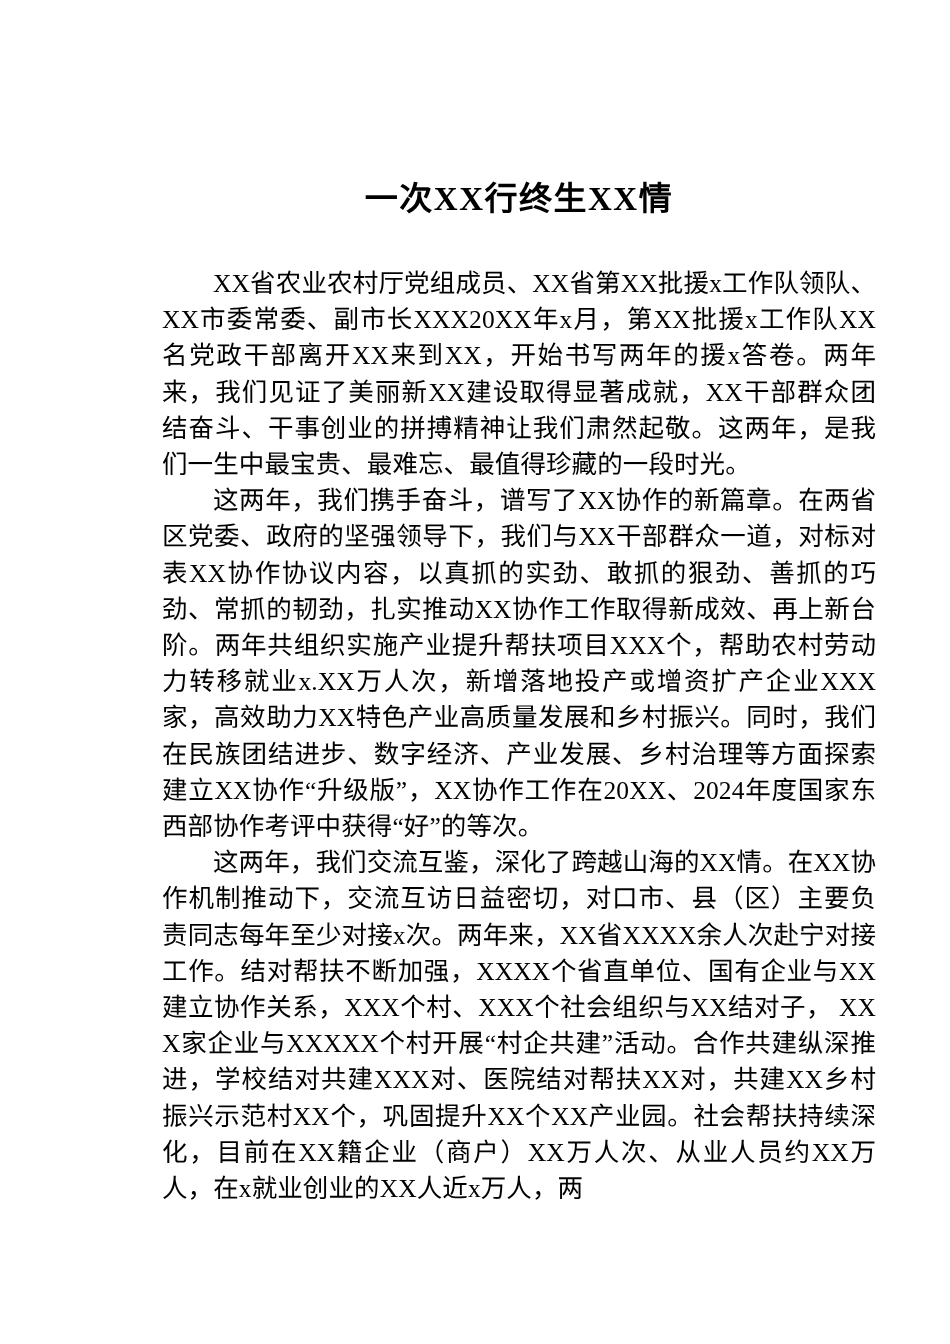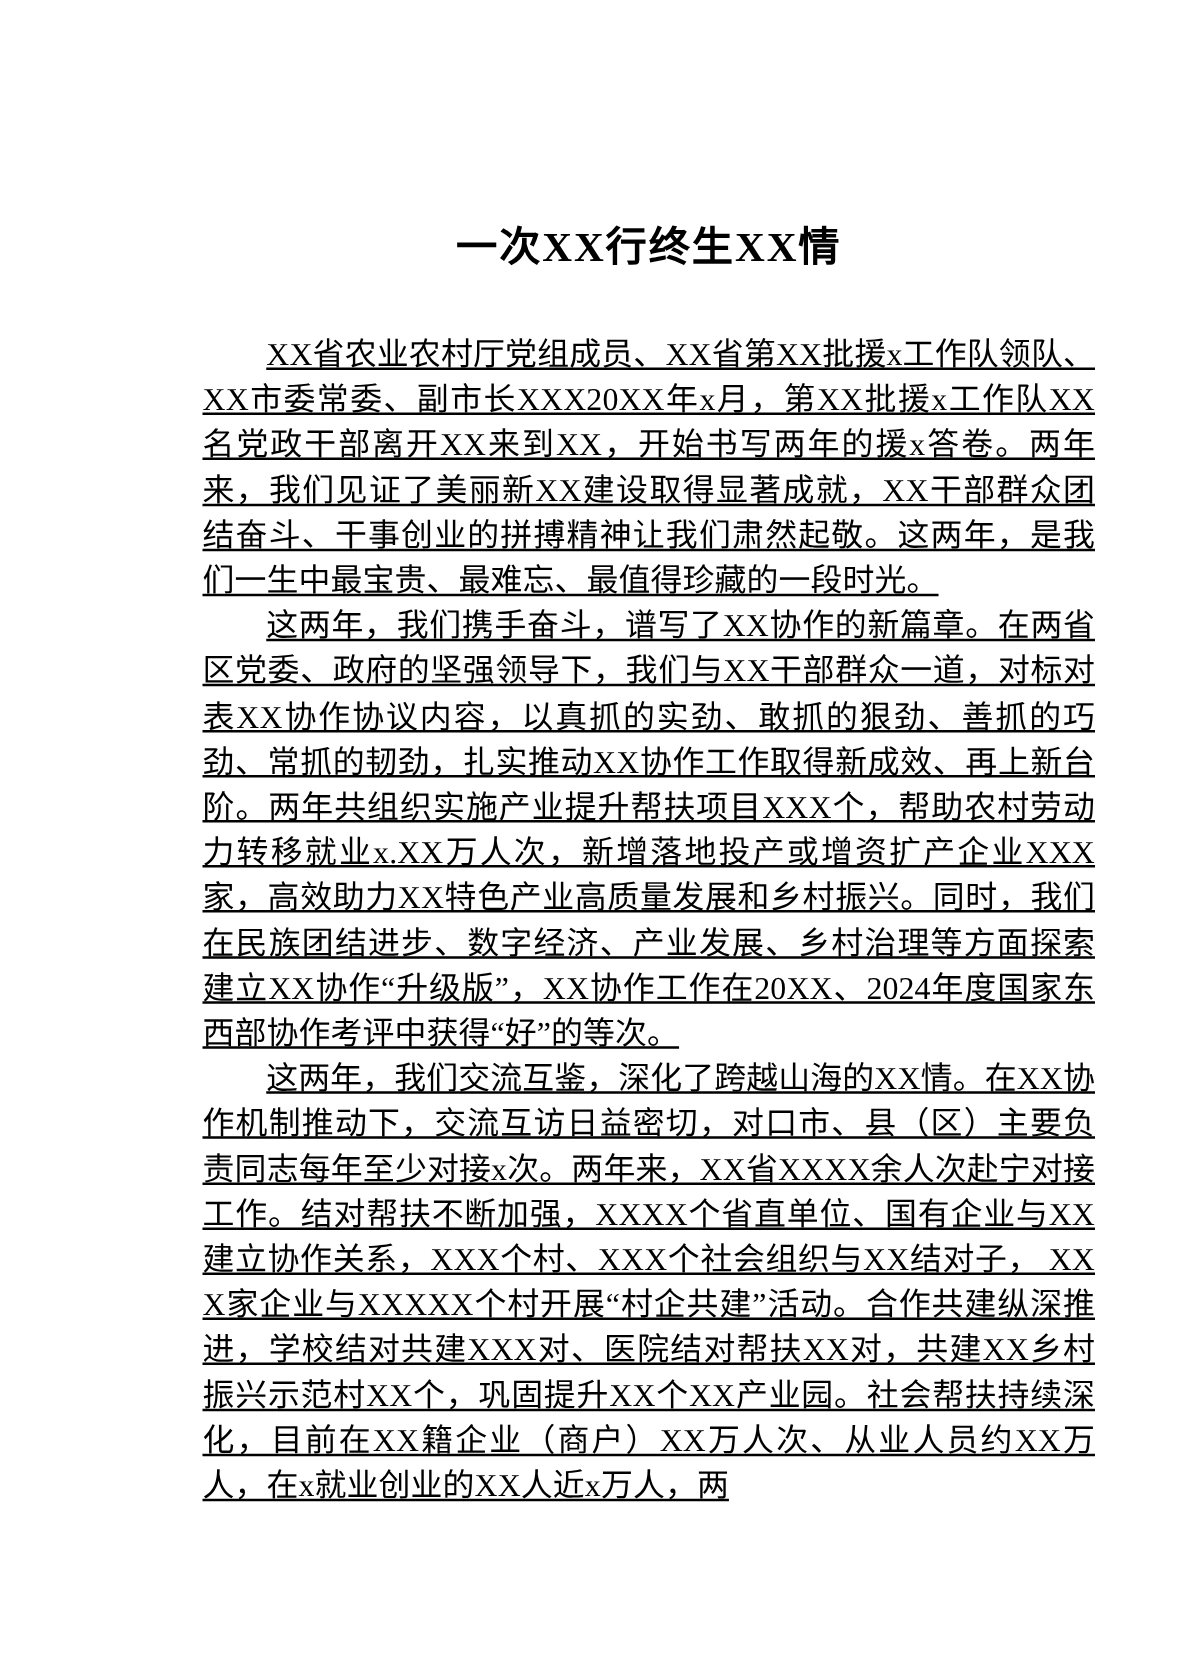--- a/index.html
+++ b/index.html
@@ -49,21 +49,20 @@
     font-family: "Liberation Serif", "DejaVu Serif", serif;
     font-size: 25.5px;
     line-height: 36.2px;
     text-align: justify;
     text-align-last: left;
     text-justify: inter-ideograph;
     margin: 0;
     text-indent: 2em;
     letter-spacing: 0.1px;
     word-break: break-all;
-    text-decoration: underline;
   }
 
   .doc-para + .doc-para {
     margin-top: 0;
   }
 </style>
 </head>
 <body>
 
 <div class="page">

